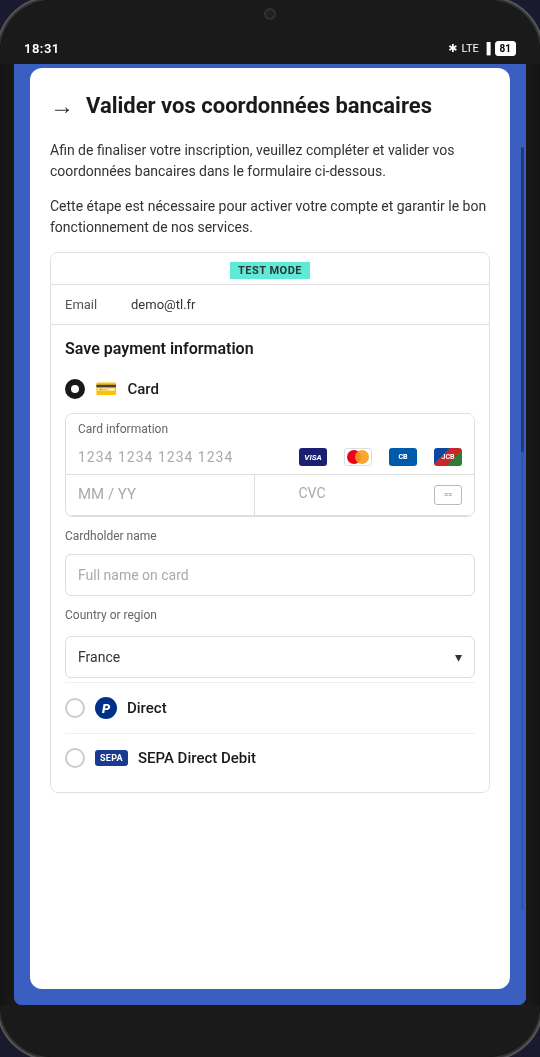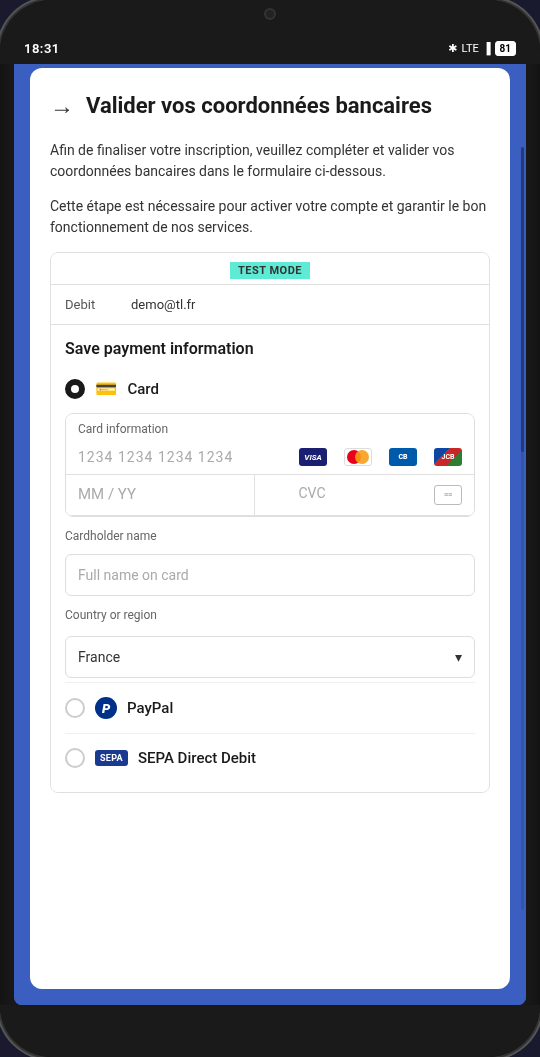--- a/index.html
+++ b/index.html
@@ -508,21 +508,21 @@
         <p class="description">Afin de finaliser votre inscription, veuillez compléter et valider vos coordonnées bancaires dans le formulaire ci-dessous.</p>
         <p class="description">Cette étape est nécessaire pour activer votre compte et garantir le bon fonctionnement de nos services.</p>
 
         <div class="stripe-widget">
 
           <div class="test-mode-bar">
             <span class="test-mode-badge">TEST MODE</span>
           </div>
 
           <div class="email-row">
-            <span class="email-label">Debit</span>
+            <span class="email-label">Email</span>
             <span class="email-value">demo@tl.fr</span>
           </div>
 
           <div class="section-title">Save payment information</div>
 
           <div class="payment-options">
 
             <div class="payment-option">
               <div class="radio-btn selected">
                 <div class="radio-inner"></div>
@@ -571,21 +571,21 @@
                 <span>France</span>
                 <span>▾</span>
               </div>
             </div>
 
             <div class="divider"></div>
 
             <div class="payment-option">
               <div class="radio-btn"></div>
               <div class="paypal-icon">P</div>
-              <span class="payment-label">PayPal</span>
+              <span class="payment-label">Direct</span>
             </div>
 
             <div class="divider"></div>
 
             <div class="payment-option">
               <div class="radio-btn"></div>
               <div class="sepa-badge">SEPA</div>
               <span class="payment-label">SEPA Direct Debit</span>
             </div>
 

